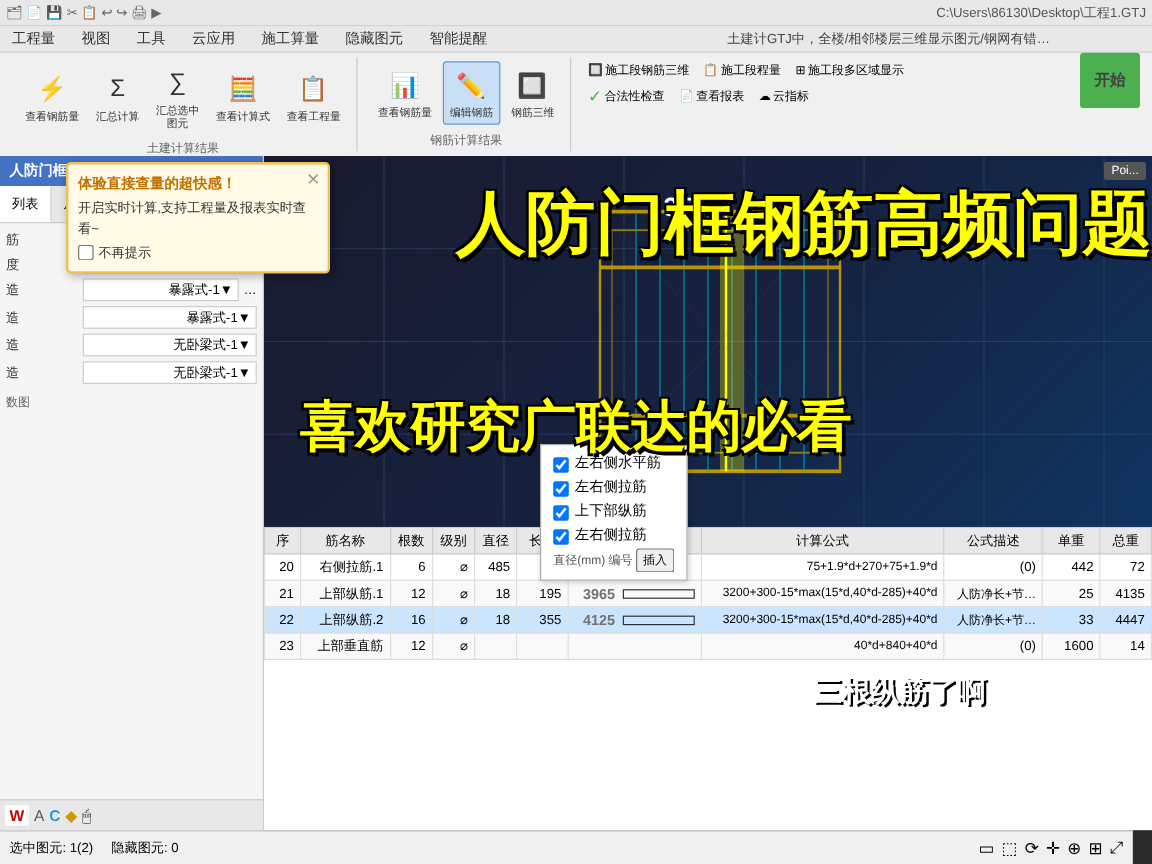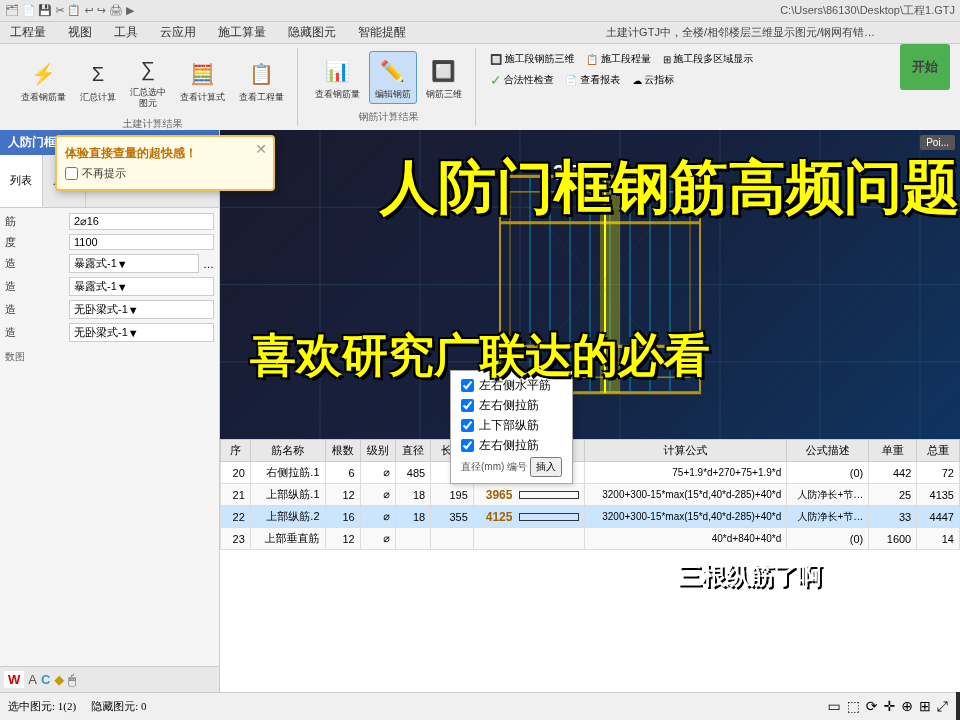--- a/index.html
+++ b/index.html
@@ -135,21 +135,21 @@
       font-weight: bold;
     }
 
     .left-panel-tabs {
       display: flex;
       background: #e8e8e8;
       border-bottom: 1px solid #ccc;
     }
 
     .panel-tab {
-      padding: 18px 10px;
+      padding: 7px 10px;
       font-size: 11px;
       cursor: pointer;
       border-right: 1px solid #ccc;
     }
 
     .panel-tab.active {
       background: white;
       border-bottom: 1px solid white;
     }
 
@@ -178,21 +178,21 @@
       background: white;
       border: 1px solid #ccc;
       padding: 1px 4px;
       font-size: 11px;
     }
 
     .field-select {
       flex: 1;
       display: flex;
       align-items: center;
-      justify-content: flex-start;
+      justify-content: flex-end;
       background: white;
       border: 1px solid #ccc;
       padding: 1px 4px;
       font-size: 11px;
     }
 
     
     .right-area {
       flex: 1;
       position: relative;
@@ -237,21 +237,21 @@
     .data-table td {
       border: 1px solid #ddd;
       padding: 3px 5px;
       text-align: right;
       white-space: nowrap;
     }
 
     .data-table tr:nth-child(even) { background: #f9f9f9; }
     .data-table tr.selected { background: #cce5ff; }
 
-    .red-text { color: #a16207; }
+    .red-text { color: #737373; }
 
     
     .popup-overlay {
       position: absolute;
       top: 135px;
       left: 55px;
       width: 220px;
       background: #fffbe6;
       border: 2px solid #f0c050;
       border-radius: 4px;
@@ -299,21 +299,21 @@
       background: white;
       border: 1px solid #aaa;
       padding: 6px 10px;
       font-size: 12px;
       z-index: 50;
       box-shadow: 1px 1px 5px rgba(0,0,0,0.2);
     }
 
     .cb-row {
       display: flex;
-      align-items: center;
+      align-items: flex-end;
       gap: 5px;
       margin-bottom: 3px;
     }
 
     
     .overlay-text-top {
       position: absolute;
       top: 155px;
       left: 0;
       right: 0;
@@ -365,22 +365,21 @@
       background: #f0f0f0;
       border-top: 1px solid #ccc;
       display: flex;
       align-items: center;
       padding: 0 8px;
       font-size: 11px;
       gap: 15px;
       position: absolute;
       bottom: 0;
       left: 0;
-      right: 4px;
-      font-family: Liberation Serif, serif;
+      right: 16px;
     }
 
     
     .svg-overlay {
       position: absolute;
       inset: 0;
       width: 100%;
       height: 100%;
     }
 
@@ -755,20 +754,21 @@
     <span style="font-size:14px; cursor:pointer;">⟳</span>
     <span style="font-size:14px; cursor:pointer;">✛</span>
     <span style="font-size:14px; cursor:pointer;">⊕</span>
     <span style="font-size:14px; cursor:pointer;">⊞</span>
     <span style="font-size:14px; cursor:pointer;">⤢</span>
   </span>
 </div>
 
 <div class="popup-overlay">
   <div class="popup-title">体验直接查量的超快感！</div>
+  <div class="popup-text">开启实时计算,支持工程量及报表实时查看~</div>
   <div class="popup-check">
     <input type="checkbox" style="">
     <span>不再提示</span>
   </div>
   <div class="popup-close">✕</div>
 </div>
 
 <div class="overlay-text-top">人防门框钢筋高频问题</div>
 
 <div class="overlay-text-bottom">喜欢研究广联达的必看</div>

